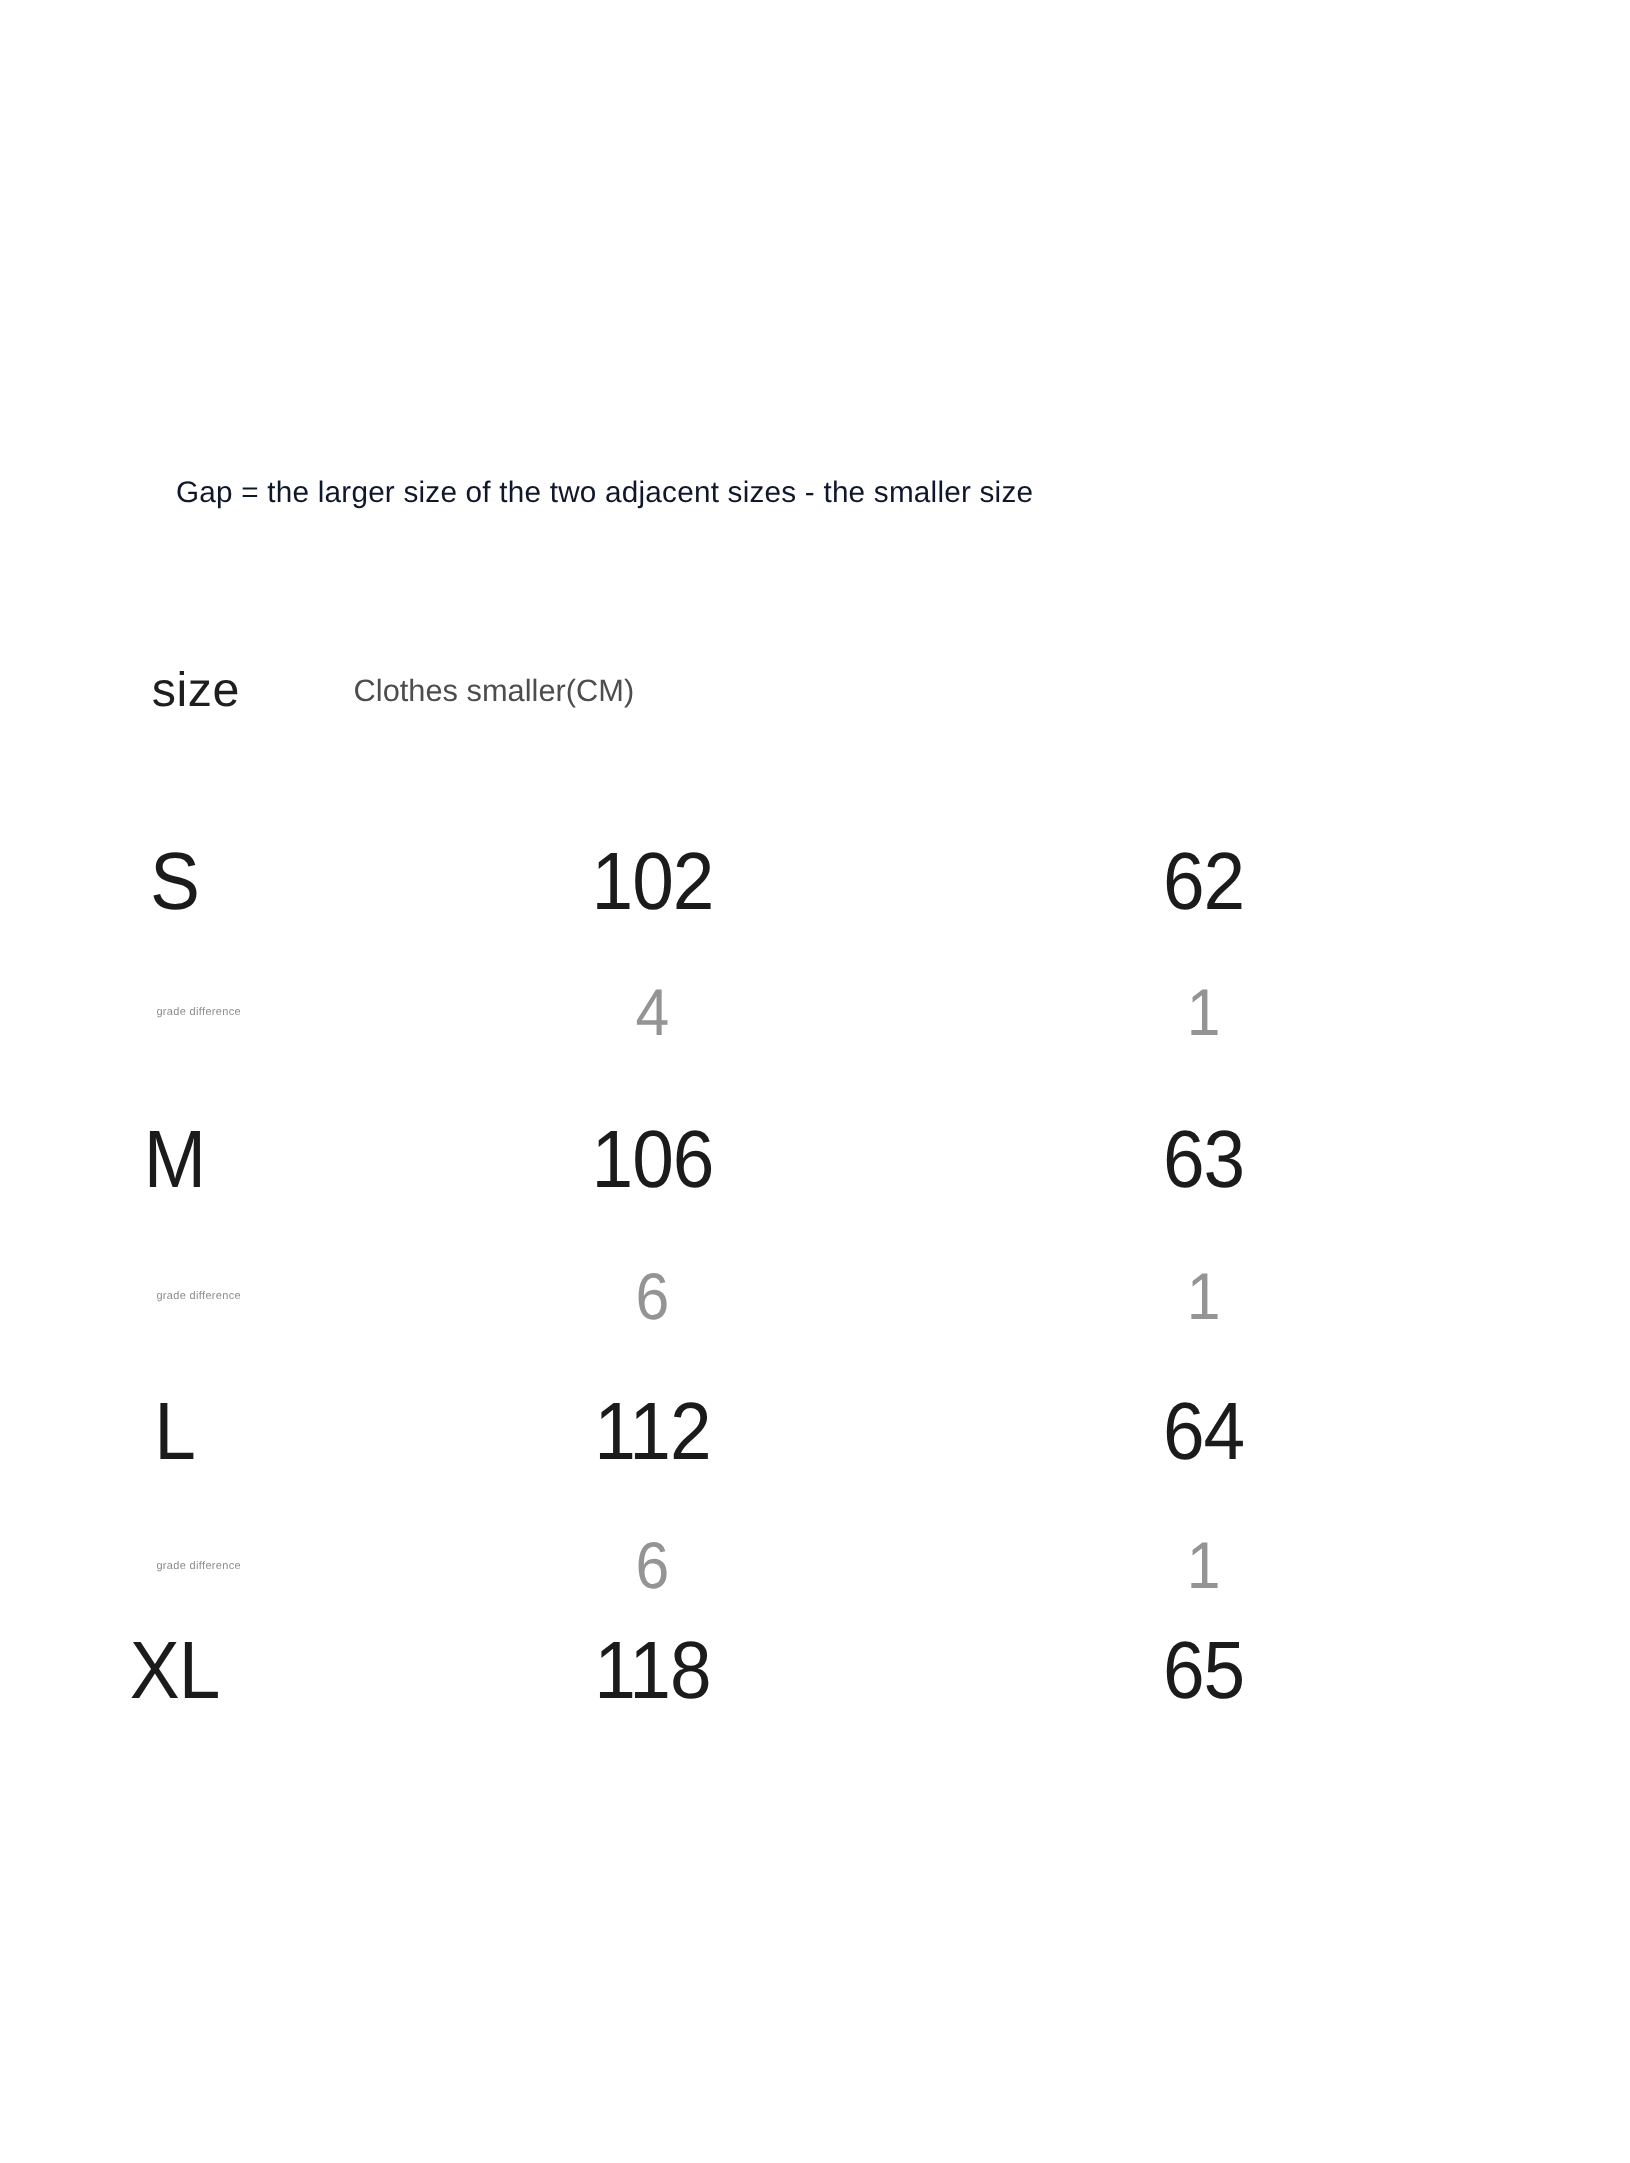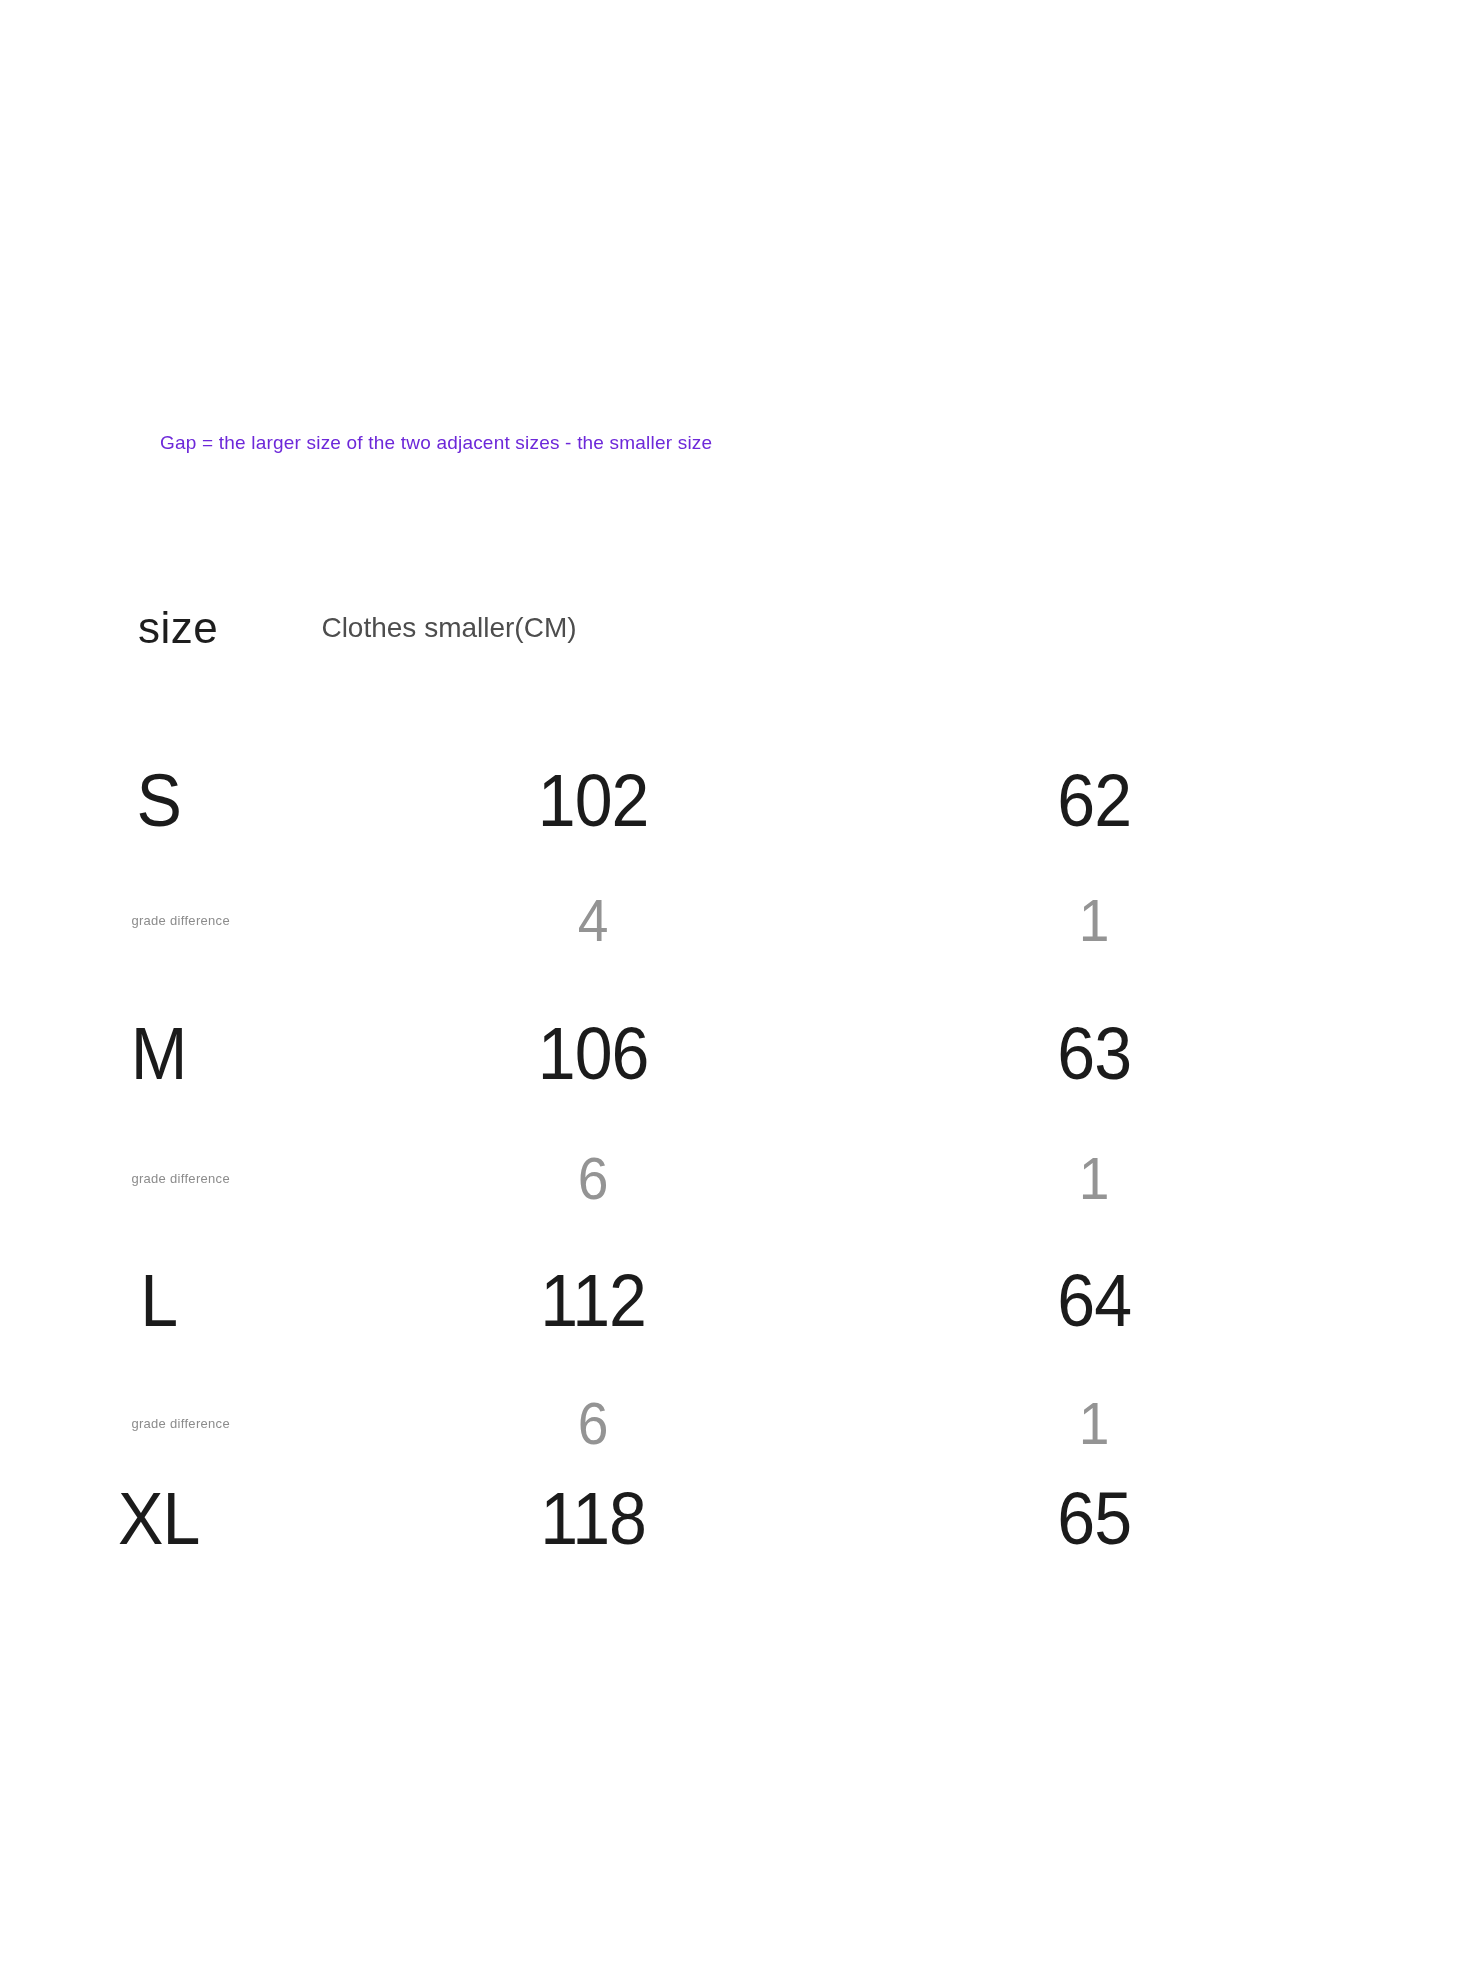--- a/index.html
+++ b/index.html
@@ -11,22 +11,22 @@
     width: 1482px;
     height: 1966px;
     position: relative;
     font-family: "Liberation Sans", "DejaVu Sans", sans-serif;
     overflow: hidden;
   }
   .note {
     position: absolute;
     top: 432px;
     left: 160px;
-    font-size: 19px;
-    color: #6d28d9;
+    font-size: 27px;
+    color: #0f172a;
     letter-spacing: 0.2px;
     white-space: nowrap;
   }
   .row {
     position: absolute;
     left: 0;
     width: 1238px;
     height: 100px;
     display: flex;
     align-items: center;
@@ -69,21 +69,21 @@
   .size-row .size-label,
   .size-row .value {
     font-size: 74px;
     color: #1b1b1b;
     letter-spacing: -1px;
     transform: scaleX(0.92);
   }
 
   
   .gap-row .gap-label {
-    font-size: 13px;
+    font-size: 10px;
     color: #8c8c8c;
     letter-spacing: 0.3px;
     position: relative;
     left: 22px;
     white-space: nowrap;
   }
   .gap-row .value {
     font-size: 60px;
     color: #949494;
     transform: scaleX(0.92);

